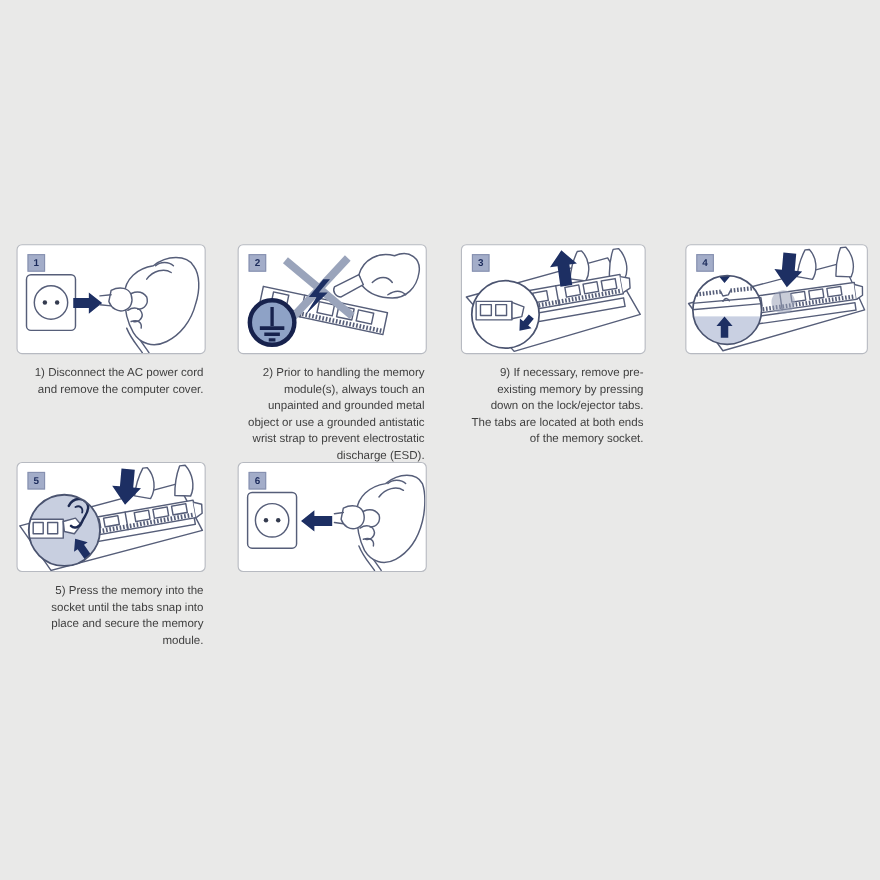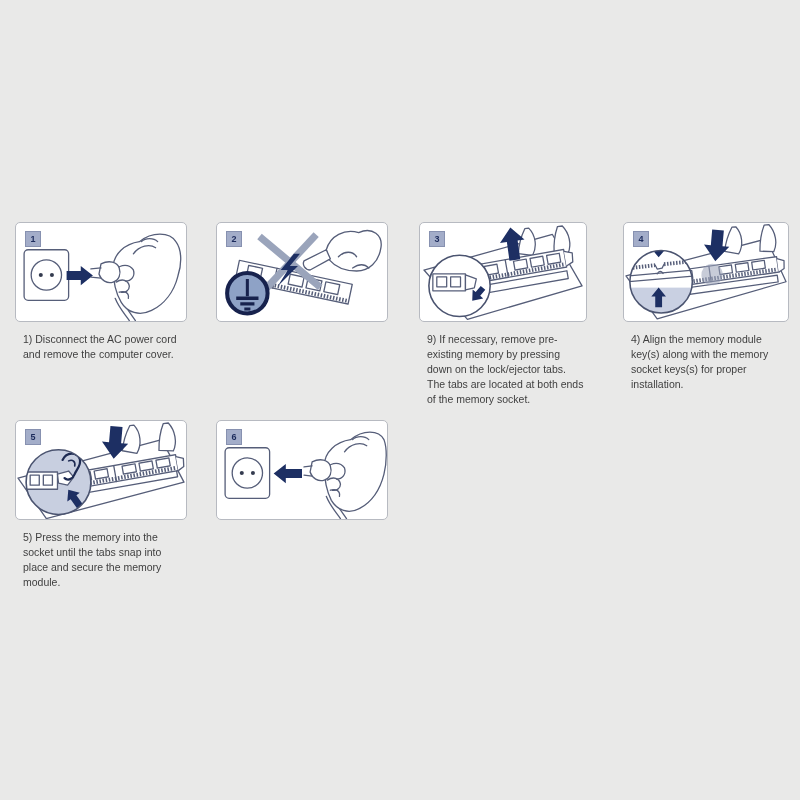--- a/index.html
+++ b/index.html
@@ -36,20 +36,21 @@
     z-index:2;
   }
   .caption{
     margin-top:10px;
     padding-left:8px;
     font-size:10.5px;
     line-height:15px;
     color:#3f3f3f;
     max-width:162px;
     white-space:pre-line;
+    text-align:right;
   }
   .art-svg{position:absolute;left:0;top:0;width:100%;height:100%;}
   .ln{fill:none;stroke:#565e79;stroke-width:1.3;stroke-linecap:round;stroke-linejoin:round;}
   .lnw{fill:#ffffff;stroke:#565e79;stroke-width:1.3;stroke-linejoin:round;}
   .navy{fill:#1d2f63;stroke:none;}
   .cross{stroke:#9aa4bb;stroke-width:7;stroke-linecap:butt;}
   .pins{fill:none;stroke:#565e79;stroke-width:4;stroke-dasharray:1.5,1.6;}
 </style>
 </head>
 <body>
@@ -115,20 +116,21 @@
         </g>
         <g>
           <circle cx="30" cy="69" r="20" fill="#8ea2c6" stroke="#17224d" stroke-width="4"></circle>
           <path stroke="#17224d" stroke-width="3" fill="none" d="M30,55 L30,72"></path>
           <path stroke="#17224d" stroke-width="3.5" fill="none" d="M19,74 L41,74"></path>
           <path stroke="#17224d" stroke-width="3" fill="none" d="M23,79.5 L37,79.5"></path>
           <path stroke="#17224d" stroke-width="3" fill="none" d="M27,84.5 L33,84.5"></path>
         </g>
       </svg>
     </div>
+    <div class="caption">2) Prior to handling the memory module(s), always touch an unpainted and grounded metal object or use a grounded antistatic wrist strap to prevent electrostatic discharge (ESD).</div>
   </div>
 
   <div class="panel p3">
     <div class="box">
       <div class="badge">3</div>
       <svg class="art-svg" viewBox="0 0 168 96">
         <path class="lnw" d="M4,46 L134,10 L164,62 L48,96 Z"></path>
         <g>
           <path class="lnw" d="M112,4 C118,12 118,24 112,32 L98,28 C100,18 104,10 108,4 Z" transform="rotate(-8 108 18)"></path>
           <path class="lnw" d="M146,2 C152,10 153,22 148,30 L134,28 C135,16 138,8 141,2 Z" transform="rotate(-8 141 16)"></path>
@@ -204,21 +206,20 @@
               <path class="ln" d="M34,50 q3,-5 6,-0.5"></path>
               <line class="ln" x1="4" y1="58" x2="72" y2="52"></line>
             </g>
             <polygon class="navy" points="32,14 32,24 28,24 35.5,33 43,24 39,24 39,14"></polygon>
             <polygon class="navy" points="32,84 32,73 28,73 35.5,64 43,73 39,73 39,84"></polygon>
           </g>
           <circle cx="38" cy="58" r="32" fill="none" stroke="#4b5470" stroke-width="1.6"></circle>
         </g>
       </svg>
     </div>
-    <div class="caption">4) Align the memory module key(s) along with the memory socket keys(s) for proper installation.</div>
   </div>
 
   <div class="panel p5">
     <div class="box">
       <div class="badge">5</div>
       <svg class="art-svg" viewBox="0 0 168 96">
         <path class="lnw" d="M2,56 L144,18 L166,60 L30,96 Z"></path>
         <g>
           <path class="lnw" d="M118,4 C124,12 124,24 118,32 L104,28 C106,18 110,10 114,4 Z" transform="rotate(-6 114 18)"></path>
           <path class="lnw" d="M152,2 C158,10 159,22 154,30 L140,28 C141,16 144,8 147,2 Z" transform="rotate(-6 147 16)"></path>

